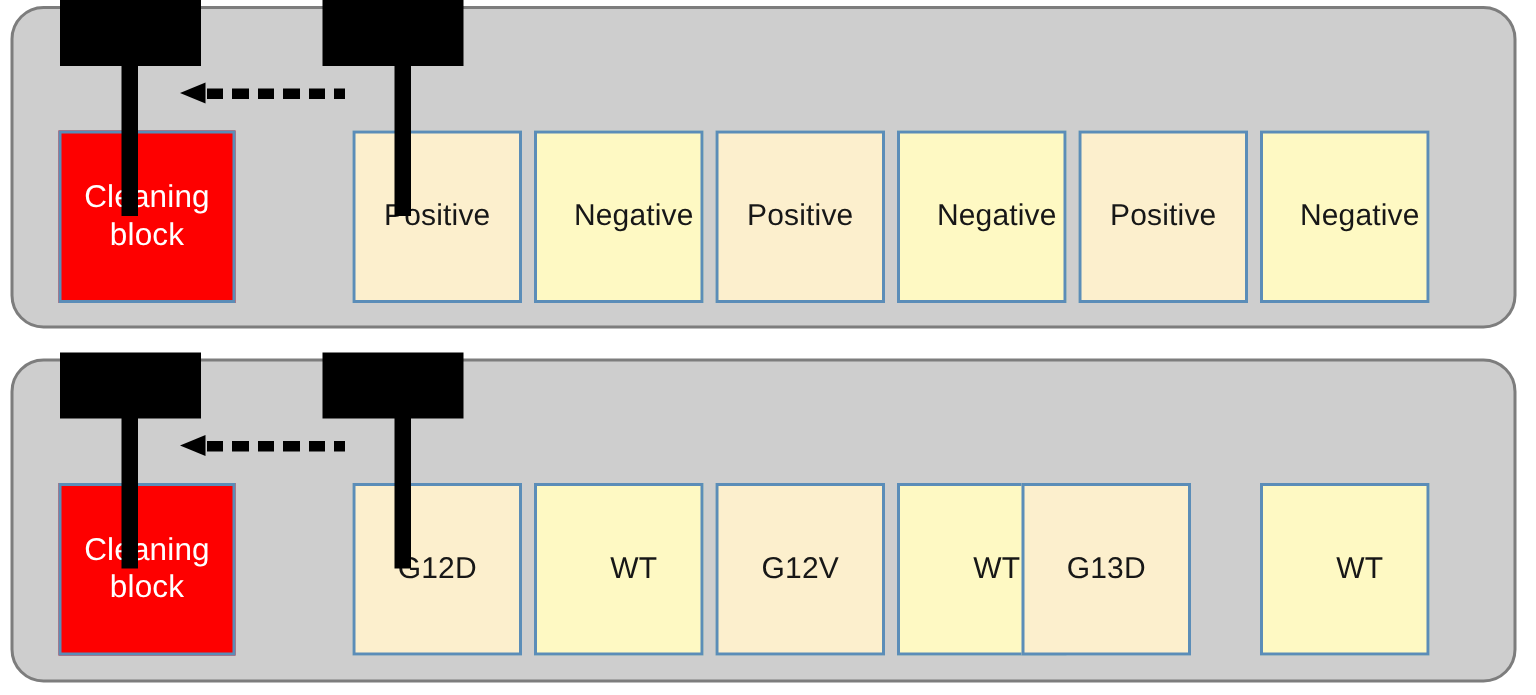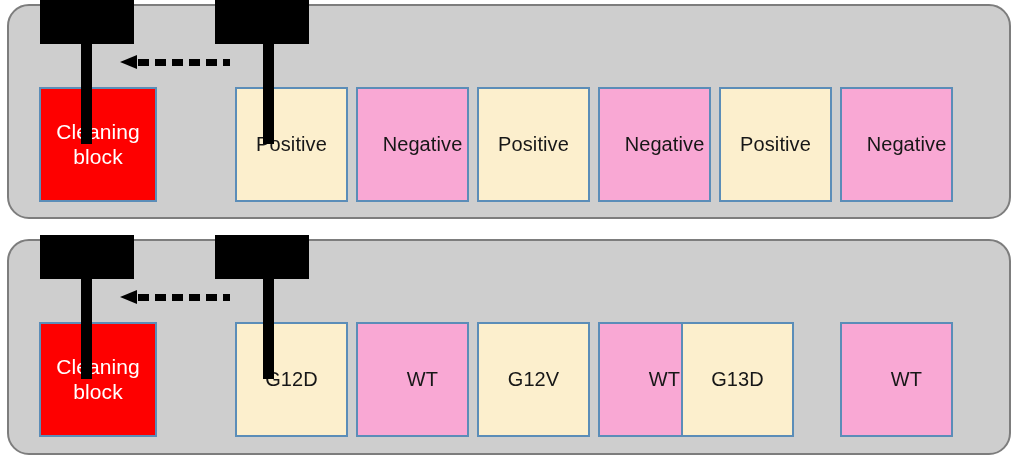--- a/index.html
+++ b/index.html
@@ -46,21 +46,21 @@
     color: #171717;
     letter-spacing: 0.1px;
   }
   .block.cleaning {
     background: #fe0000;
     color: #ffffff;
     font-size: 21px;
     font-weight: 400;
   }
   .block.positive { background: #fcefcd; }
-  .block.negative { background: #f9a8d4; padding-left: 20px; }
+  .block.negative { background: #fef9c3; padding-left: 20px; }
 
   
   .probe-head {
     position: absolute;
     background: #000000;
     z-index: 4;
   }
   
   .probe-stem {
     position: absolute;

